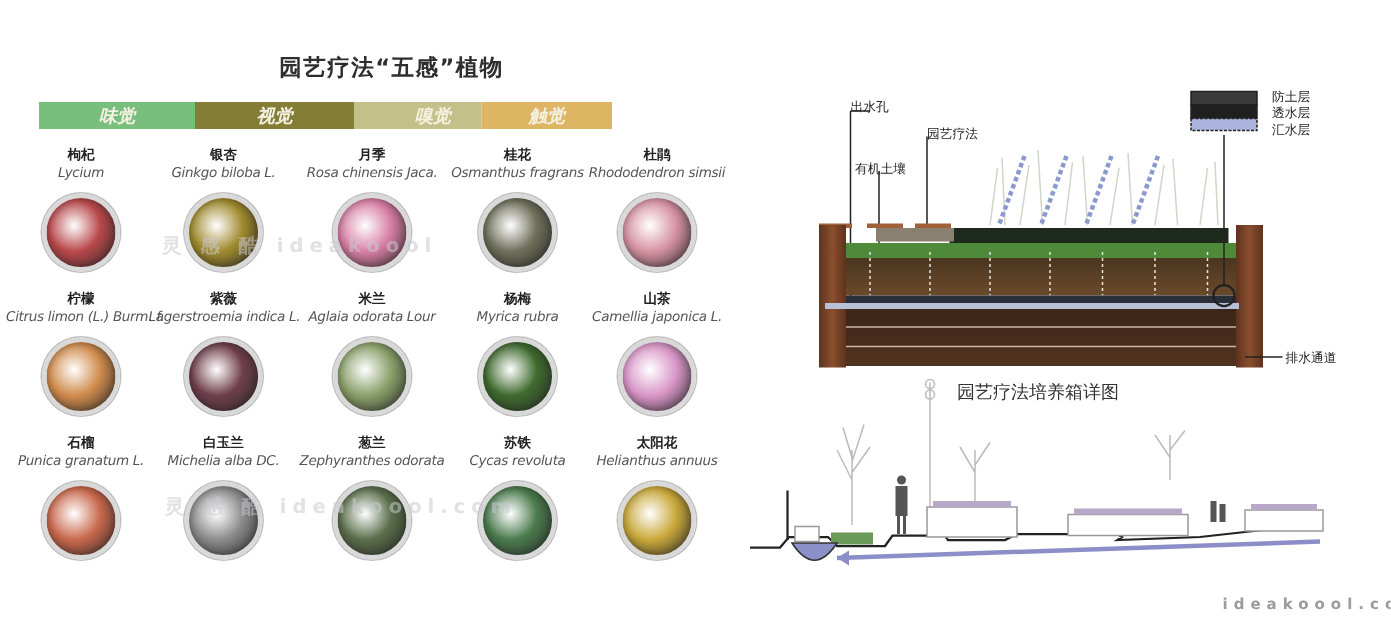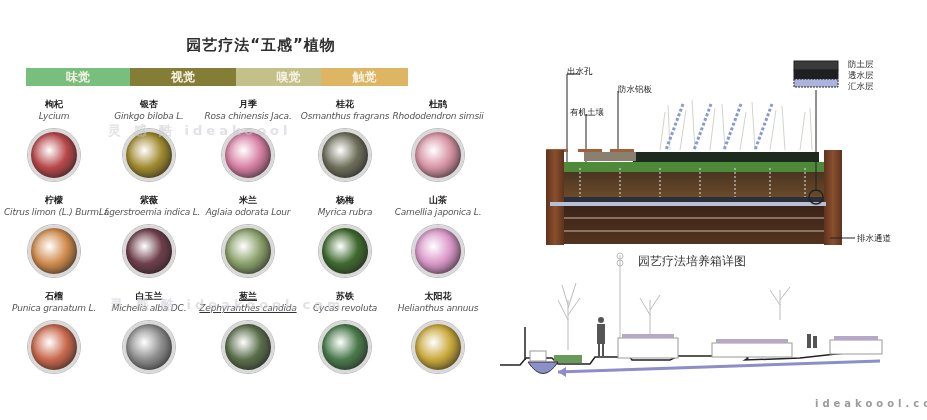--- a/index.html
+++ b/index.html
@@ -4,30 +4,30 @@
 <style>
   * { box-sizing: border-box; margin: 0; padding: 0; }
   html, body { width: 927px; height: 420px; background: #ffffff; overflow: hidden; }
   body { position: relative; font-family: "DejaVu Sans", "Liberation Sans", sans-serif; color: #333; }
 
   .title { position: absolute; left: 156px; top: 36px; width: 210px; text-align: center;
            font-size: 15px; font-weight: bold; color: #2e2e2e; letter-spacing: 1px; }
 
   .sense-bar { position: absolute; left: 26px; top: 68px; height: 18px; display: flex; }
   .sense-seg { height: 18px; display: flex; align-items: center; justify-content: center;
-               color: #f4f1e2; font-size: 12px; font-weight: bold; }
+               color: #f4f1e2; font-size: 12px; font-weight: bold; font-style: italic; }
 
   .plant { position: absolute; width: 100px; text-align: center; }
   .plant .cn { font-size: 9px; font-weight: bold; color: #222; height: 12px; line-height: 12px; }
   .plant .latin { font-size: 9px; font-style: italic; color: #555; height: 13px; line-height: 13px;
                   white-space: nowrap; font-family: "DejaVu Sans", sans-serif; letter-spacing: -0.2px; }
   .plant .circ { width: 52px; height: 52px; margin: 6px auto 0; border-radius: 50%;
                  border: 3px solid #d9d9d9; box-shadow: 0 0 0 1px #bfbfbf, inset 0 0 6px rgba(0,0,0,0.35); }
 
-  .wm { position: absolute; color: rgba(200,200,210,0.55); font-size: 13px; font-weight: bold; letter-spacing: 4px; }
+  .wm { position: absolute; color: rgba(200,200,210,0.55); font-size: 13px; font-weight: bold; letter-spacing: 4px; margin-top: 33px; }
 
   
   .diag { position: absolute; left: 500px; top: 0; width: 427px; height: 316px; }
   .lbl { position: absolute; font-size: 8.5px; color: #222; white-space: nowrap; }
   .sub-title { position: absolute; font-size: 12px; color: #333; }
   .logo { position: absolute; font-size: 22px; color: rgba(150,150,150,0.7); letter-spacing: 2px; }
   .logo-url { position: absolute; font-size: 10px; color: rgba(130,130,130,0.8); letter-spacing: 4px; font-weight: bold; }
 </style>
 </head>
 <body>
@@ -103,23 +103,23 @@
     <div class="plant" style="left: 4px; top: 290px;">
       <div class="cn">石榴</div>
       <div class="latin">Punica granatum L.</div>
       <div class="circ" style="background: radial-gradient(circle at 40% 40%, rgba(255, 255, 255, 0.333) 0%, rgb(201, 104, 76) 45%, rgb(42, 42, 42) 100%);"></div>
     </div>
     <div class="plant" style="left: 99px; top: 290px;">
       <div class="cn">白玉兰</div>
       <div class="latin">Michelia alba DC.</div>
       <div class="circ" style="background: radial-gradient(circle at 40% 40%, rgba(255, 255, 255, 0.333) 0%, rgb(140, 140, 140) 45%, rgb(42, 42, 42) 100%);"></div>
     </div>
-    <div class="plant" style="left: 198px; top: 290px; text-decoration: underline;">
+    <div class="plant" style="left: 198px; top: 290px;">
       <div class="cn">葱兰</div>
-      <div class="latin">Zephyranthes candida</div>
+      <div class="latin">Zephyranthes odorata</div>
       <div class="circ" style="background: radial-gradient(circle at 40% 40%, rgba(255, 255, 255, 0.333) 0%, rgb(90, 110, 74) 45%, rgb(42, 42, 42) 100%);"></div>
     </div>
     <div class="plant" style="left: 295px; top: 290px;">
       <div class="cn">苏铁</div>
       <div class="latin">Cycas revoluta</div>
       <div class="circ" style="background: radial-gradient(circle at 40% 40%, rgba(255, 255, 255, 0.333) 0%, rgb(74, 122, 76) 45%, rgb(42, 42, 42) 100%);"></div>
     </div>
     <div class="plant" style="left: 388px; top: 290px;">
       <div class="cn">太阳花</div>
       <div class="latin">Helianthus annuus</div>
@@ -238,21 +238,21 @@
     <line x1="25" y1="327" x2="25" y2="360" stroke="#222" stroke-width="1.5"></line>
 
     <path d="M28 362 Q43 385 58 362 Z" fill="#8c90c8" stroke="#333"></path>
     <rect x="30" y="351" width="16" height="10" fill="#fff" stroke="#999"></rect>
 
     <path d="M58 372 L380 361" stroke="#8c8ec8" stroke-width="3"></path>
     <path d="M58 372 L66 367 L66 377 Z" fill="#8c8ec8"></path>
   </svg>
 
   <div class="lbl" style="left:67px;top:66px;">出水孔</div>
-  <div class="lbl" style="left:118px;top:84px;">防水铝板</div>
+  <div class="lbl" style="left:118px;top:84px;">园艺疗法</div>
   <div class="lbl" style="left:70px;top:107px;">有机土壤</div>
   <div class="lbl" style="left:357px;top:233px;">排水通道</div>
 
   <div class="lbl" style="left:348px;top:59px;">防土层</div>
   <div class="lbl" style="left:348px;top:70px;">透水层</div>
   <div class="lbl" style="left:348px;top:81px;">汇水层</div>
 
   <div class="sub-title" style="left:138px;top:253px;">园艺疗法培养箱详图</div>
 
   <div class="logo-url" style="left:315px;top:398px;">ideakoool.com</div>

